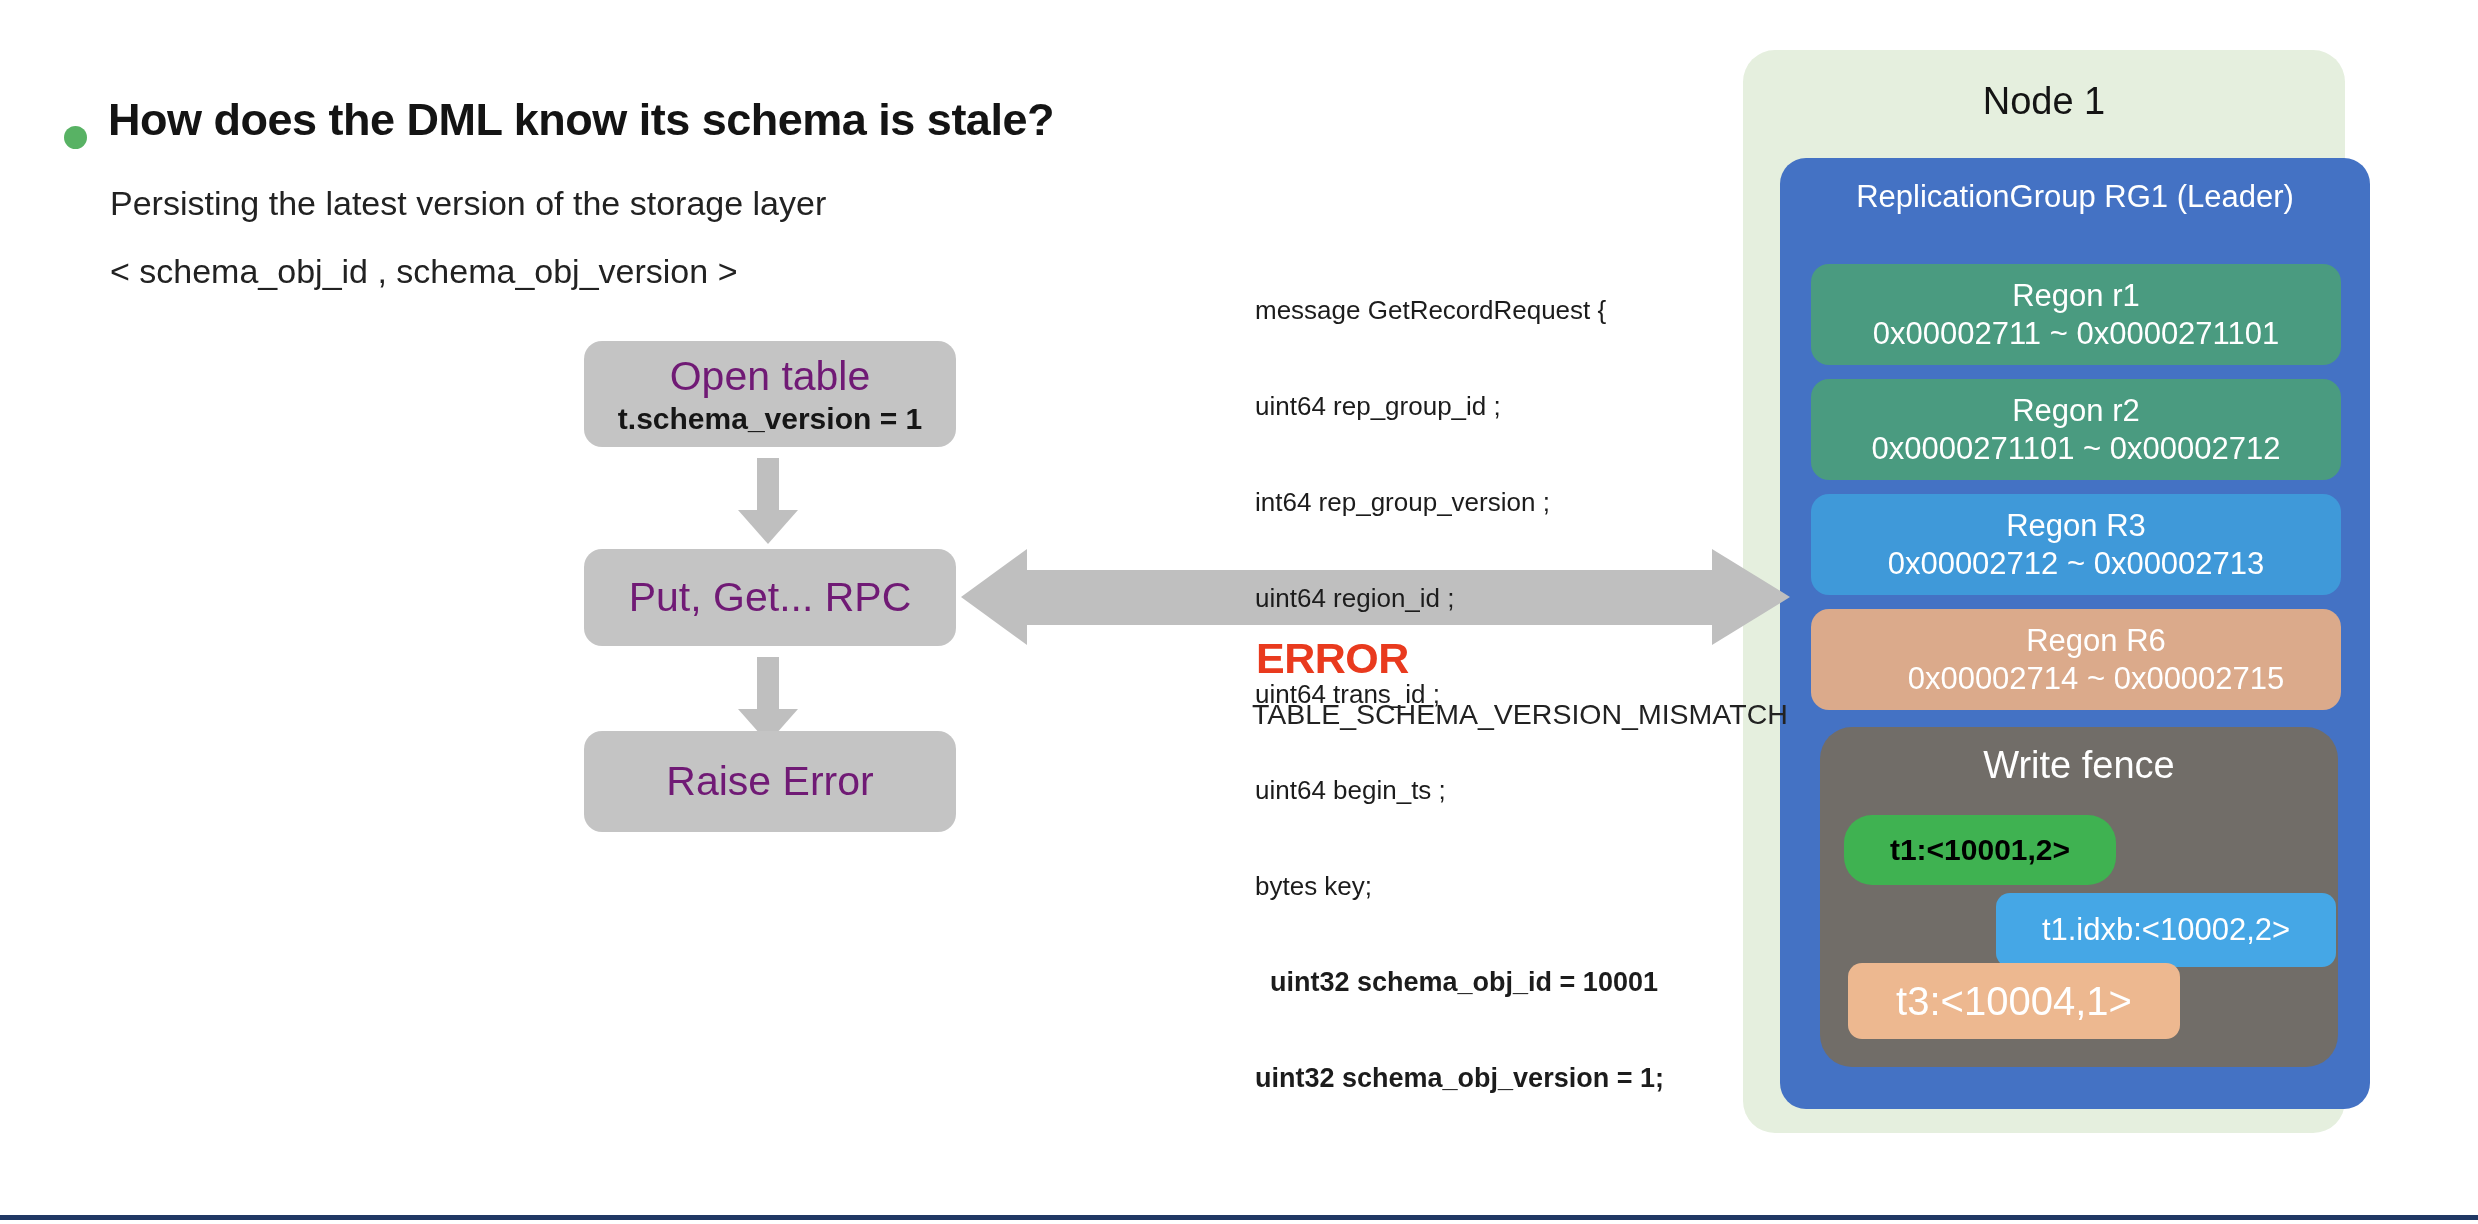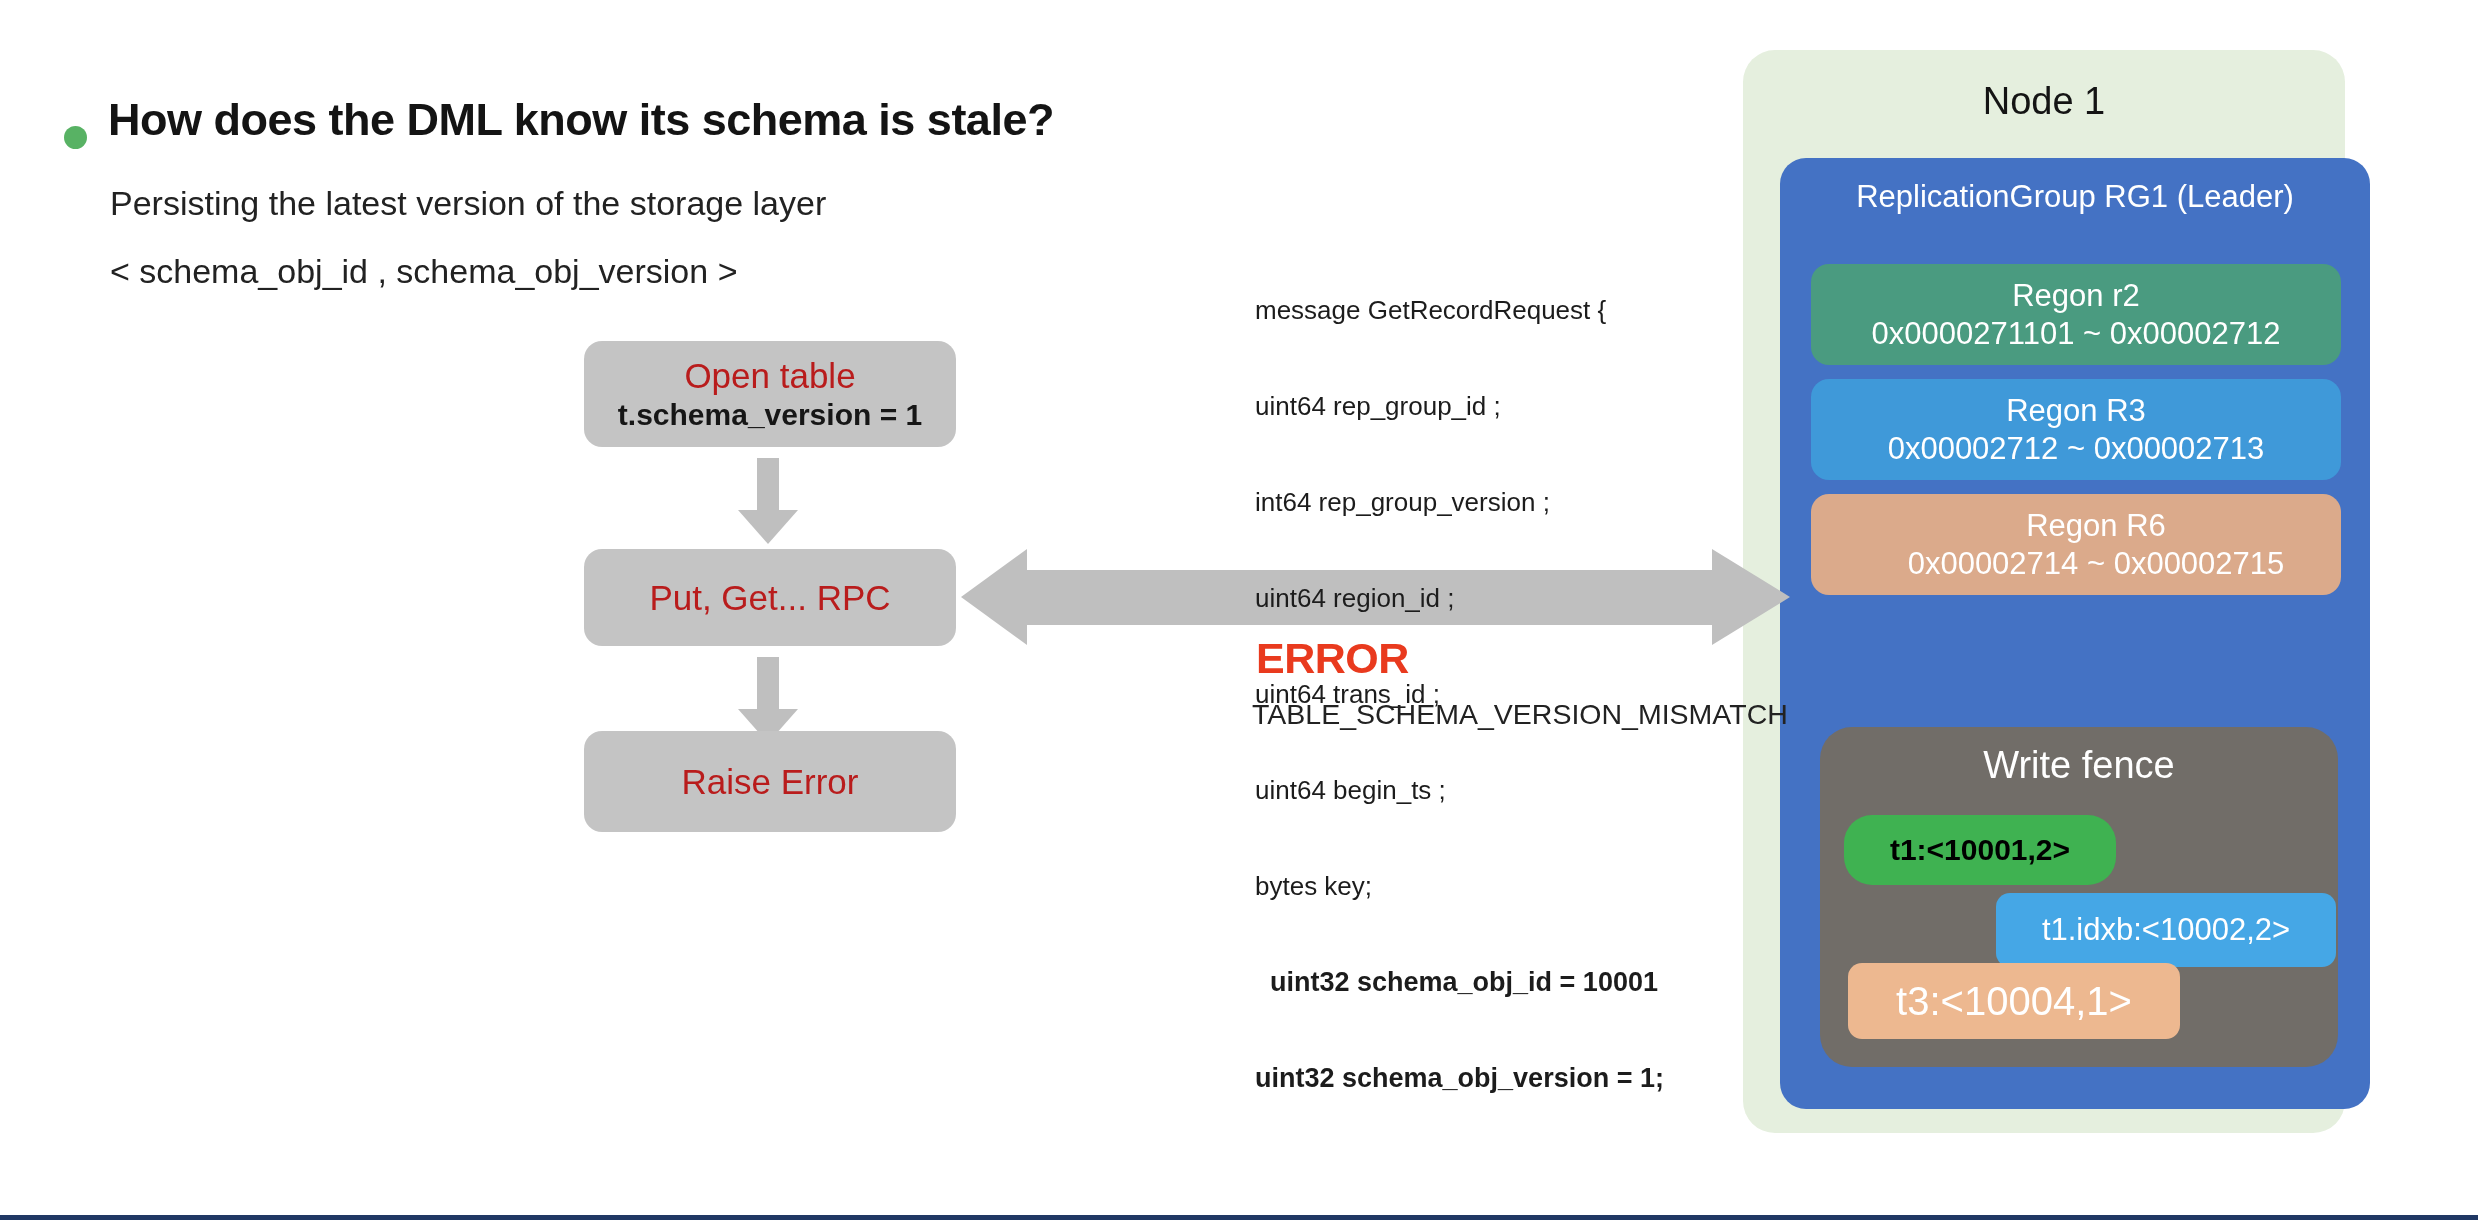--- a/index.html
+++ b/index.html
@@ -15,21 +15,21 @@
             letter-spacing:-0.5px; }
   .sub1   { left:110px; top:184px; font-size:34px; color:#222; }
   .sub2   { left:110px; top:252px; font-size:34px; color:#222; }
 
   
   .flowbox { left:584px; width:372px; background:#c4c4c4; border-radius:18px;
              display:flex; flex-direction:column; align-items:center; justify-content:center; }
   .fb-open  { top:341px; height:106px; }
   .fb-put   { top:549px; height:97px; }
   .fb-raise { top:731px; height:101px; }
-  .fb-main  { font-size:35px; color:#b91c1c;text-align:center; }
+  .fb-main  { font-size:41px; color:#701a75;text-align:center; }
   .fb-sub   { font-size:30px; font-weight:bold; color:#161616; margin-top:2px; }
 
   .varrow { left:744px; width:48px; }
   .va1 { top:458px; } .va2 { top:657px; }
   .va-shaft { position:absolute; left:13px; top:0; width:22px; height:52px; background:#bfbfbf; }
   .va-head  { position:absolute; left:-6px; top:52px; width:0; height:0;
               border-left:30px solid transparent; border-right:30px solid transparent;
               border-top:34px solid #bfbfbf; }
 
   
@@ -91,20 +91,24 @@
 <div class="abs title">How does the DML know its schema is stale?</div>
 <div class="abs sub1">Persisting the latest version of the storage layer</div>
 <div class="abs sub2">&lt; schema_obj_id , schema_obj_version &gt;</div>
 
 <div class="abs node-panel">
   <div class="node-title">Node 1</div>
   <div class="rg-panel">
     <div class="rg-title">ReplicationGroup RG1 (Leader)</div>
     <div class="regions">
       <div class="region c-teal">
+        <div>Regon r1</div>
+        <div>0x00002711 ~ 0x0000271101</div>
+      </div>
+      <div class="region c-teal">
         <div>Regon r2</div>
         <div>0x0000271101 ~ 0x00002712</div>
       </div>
       <div class="region c-blue">
         <div>Regon R3</div>
         <div>0x00002712 ~ 0x00002713</div>
       </div>
       <div class="region c-tan">
         <div>Regon R6</div>
         <div>0x00002714 ~ 0x00002715</div>

